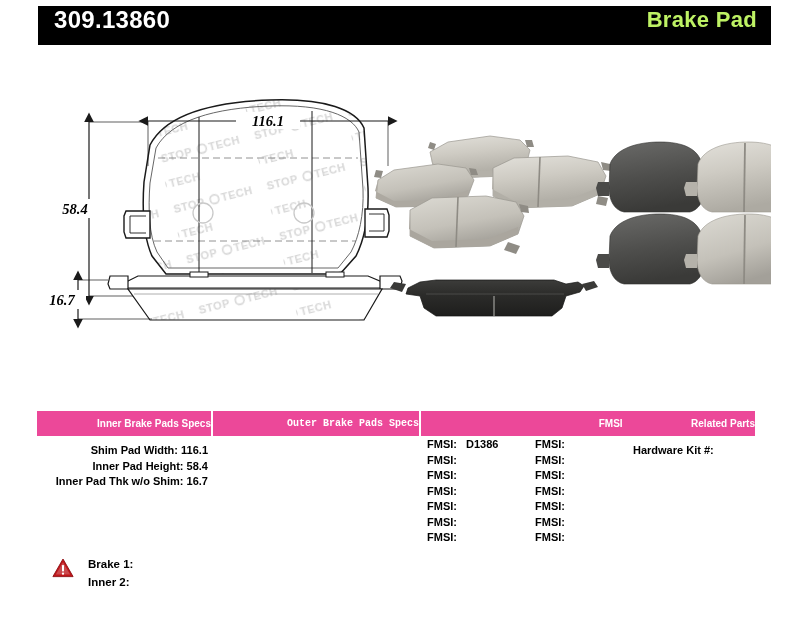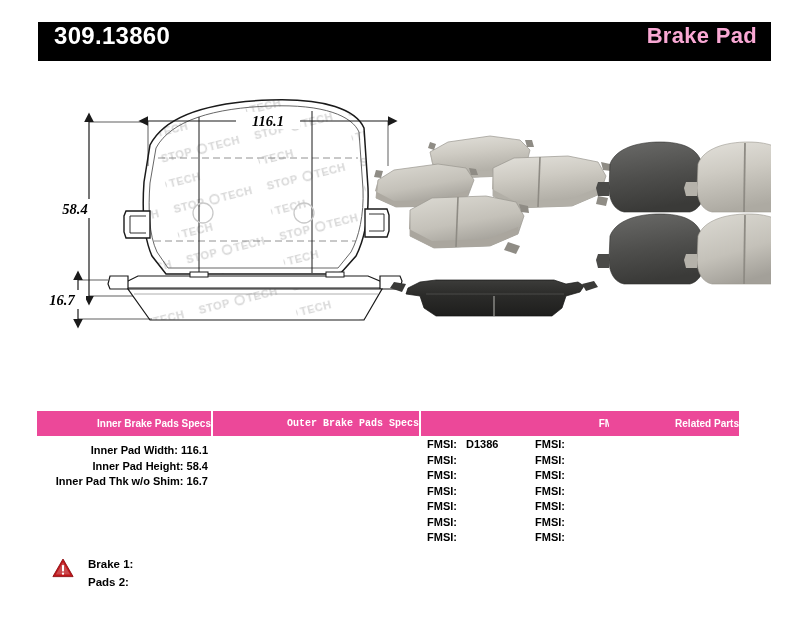--- a/index.html
+++ b/index.html
@@ -13,39 +13,39 @@
     position: relative;
     font-family: "Liberation Sans", sans-serif;
     color: #000000;
     overflow: hidden;
   }
 
   
   .header-bar {
     position: absolute;
     left: 38px;
-    top: 22px;
+    top: 6px;
     width: 733px;
     height: 39px;
     background: #000000;
     display: flex;
     align-items: center;
     justify-content: space-between;
     box-sizing: border-box;
     padding: 0 14px 12px 16px;
   }
   .header-bar .part-number {
     color: #ffffff;
     font-size: 24px;
     font-weight: bold;
     letter-spacing: 0.3px;
     line-height: 1;
   }
   .header-bar .part-type {
-    color: #f9a8d4;
+    color: #bef264;
     font-size: 22px;
     font-weight: bold;
     letter-spacing: 0.3px;
     line-height: 1;
   }
 
   
   .drawing-area {
     position: absolute;
     left: 38px;
@@ -68,21 +68,21 @@
     height: 130px;
   }
   .specs-col {
     position: absolute;
     top: 0;
     height: 130px;
   }
   .col-inner  { left: 0px;   width: 174px; }
   .col-outer  { left: 176px; width: 206px; font-family: Liberation Mono, monospace; }
   .col-fmsi   { left: 384px; width: 210px; }
-  .col-rel    { left: 572px; width: 130px; }
+  .col-rel    { left: 588px; width: 130px; }
 
   .col-header {
     background: #ec4899;
     color: #ffffff;
     font-size: 10px;
     font-weight: bold;
     height: 25px;
     line-height: 25px;
     text-align: right;
     white-space: nowrap;
@@ -356,21 +356,21 @@
     </g>
   </svg>
 </div>
 
 <div class="specs-table">
 
   <div class="specs-col col-inner">
     <div class="col-header">Inner Brake Pads Specs</div>
     <div class="col-body">
       <div class="spec-line">
-        <span>Inner Pad Width:</span>
+        <span>Shim Pad Width:</span>
         <span class="spec-val">116.1</span>
       </div>
       <div class="spec-line">
         <span>Inner Pad Height:</span>
         <span class="spec-val">58.4</span>
       </div>
       <div class="spec-line">
         <span>Inner Pad Thk w/o Shim:</span>
         <span class="spec-val">16.7</span>
       </div>
@@ -442,27 +442,33 @@
         <div class="fmsi-row">
           <span>FMSI:</span>
           <span class="fmsi-code"></span>
         </div>
       </div>
     </div>
   </div>
 
   <div class="specs-col col-rel">
     <div class="col-header">Related Parts</div>
+    <div class="rel-body">
+      <div class="fmsi-row">
+        <span>Hardware Kit #:</span>
+        <span class="fmsi-code"></span>
+      </div>
+    </div>
   </div>
 </div>
 
 <div class="notes">
   <svg class="warn-icon" viewBox="0 0 24 24">
     <path d="M12 2.2 L23 21.4 L1 21.4 Z" fill="#c0161b" stroke="#8e1015" stroke-width="1"></path>
     <path d="M12 5.6 L19.8 19.2 L4.2 19.2 Z" fill="#e8e5e2" opacity="0.25"></path>
     <rect x="10.9" y="8.6" width="2.2" height="7.2" rx="0.8" fill="#ffffff"></rect>
     <circle cx="12" cy="18.2" r="1.25" fill="#ffffff"></circle>
   </svg>
   <div class="notes-text">
     <div>Brake 1:</div>
-    <div>Pads 2:</div>
+    <div>Inner 2:</div>
   </div>
 </div>
 
 </body></html>

